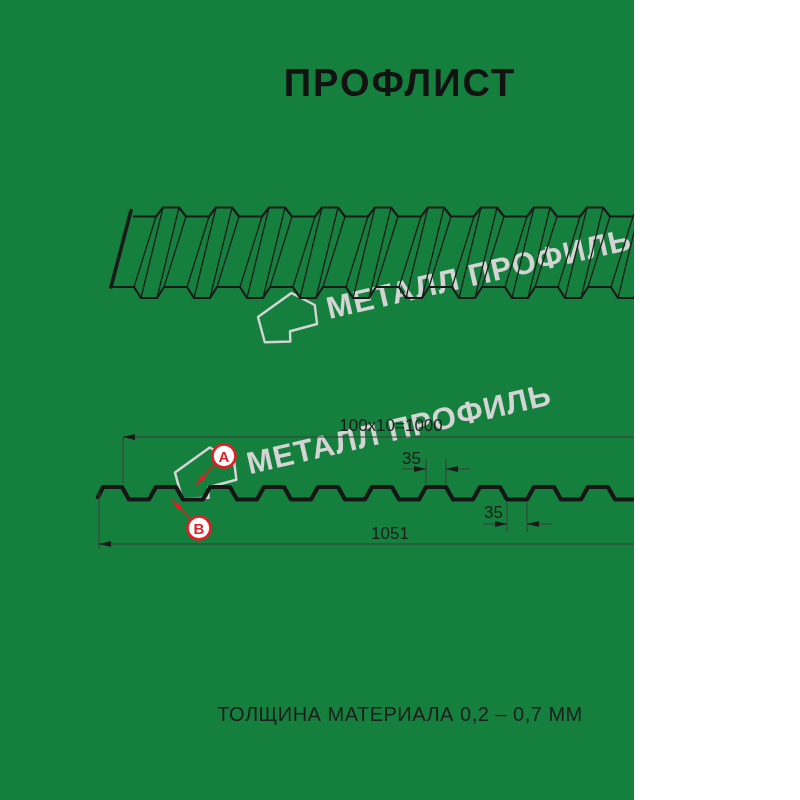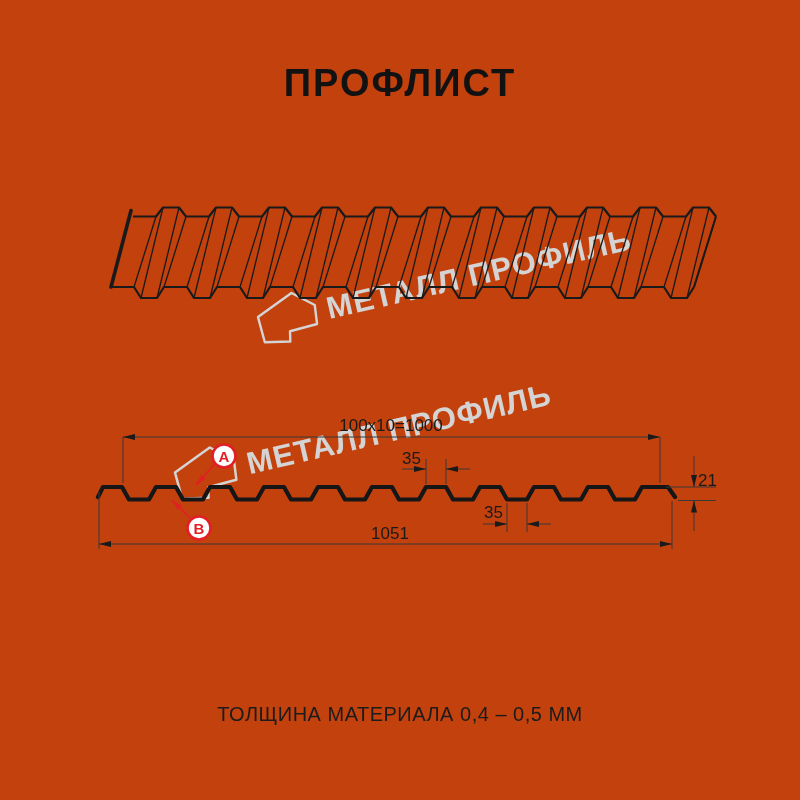--- a/index.html
+++ b/index.html
@@ -1,16 +1,16 @@
 <!DOCTYPE html>
 <html><head>
 <meta charset="utf-8">
 <style>
   html,body{margin:0;padding:0;background:#fff;}
-  .canvas{position:relative;width:800px;height:800px;background:#c2410c;overflow:hidden;
+  .canvas{position:relative;width:634px;height:800px;background:#15803d;overflow:hidden;
           font-family:"Liberation Sans",sans-serif;color:#111;}
   .title{position:absolute;top:62px;left:0;width:800px;text-align:center;
          font-size:38px;font-weight:bold;letter-spacing:2px;color:#121212;}
   .subtitle{position:absolute;top:111px;left:0;width:800px;text-align:center;
             font-size:19px;font-weight:600;letter-spacing:1px;color:#161616;}
   .footer{position:absolute;top:703px;left:0;width:800px;text-align:center;
           font-size:20px;font-weight:500;letter-spacing:.5px;color:#1c1c1c;}
   .wm{position:absolute;display:flex;align-items:center;gap:9px;
       transform:rotate(-13deg);transform-origin:left top;pointer-events:none;}
   .wm-text{font-size:31px;font-weight:bold;letter-spacing:1px;color:#d4d4d4;white-space:nowrap;}
@@ -150,14 +150,14 @@
       <text class="ablabel" x="224" y="461.5" text-anchor="middle" fill="#e31e24">A</text>
     </g>
 
     <g>
       <line x1="191" y1="519" x2="172" y2="500" stroke="#e31e24" stroke-width="1.6" marker-end="url(#arrR)"></line>
       <circle cx="199" cy="528" r="11.5" fill="#fff" stroke="#e31e24" stroke-width="2.6"></circle>
       <text class="ablabel" x="199" y="533.5" text-anchor="middle" fill="#e31e24">B</text>
     </g>
   </svg>
 
-  <div class="footer">ТОЛЩИНА МАТЕРИАЛА 0,4 – 0,5 ММ</div>
+  <div class="footer">ТОЛЩИНА МАТЕРИАЛА 0,2 – 0,7 ММ</div>
 </div>
 
 </body></html>

